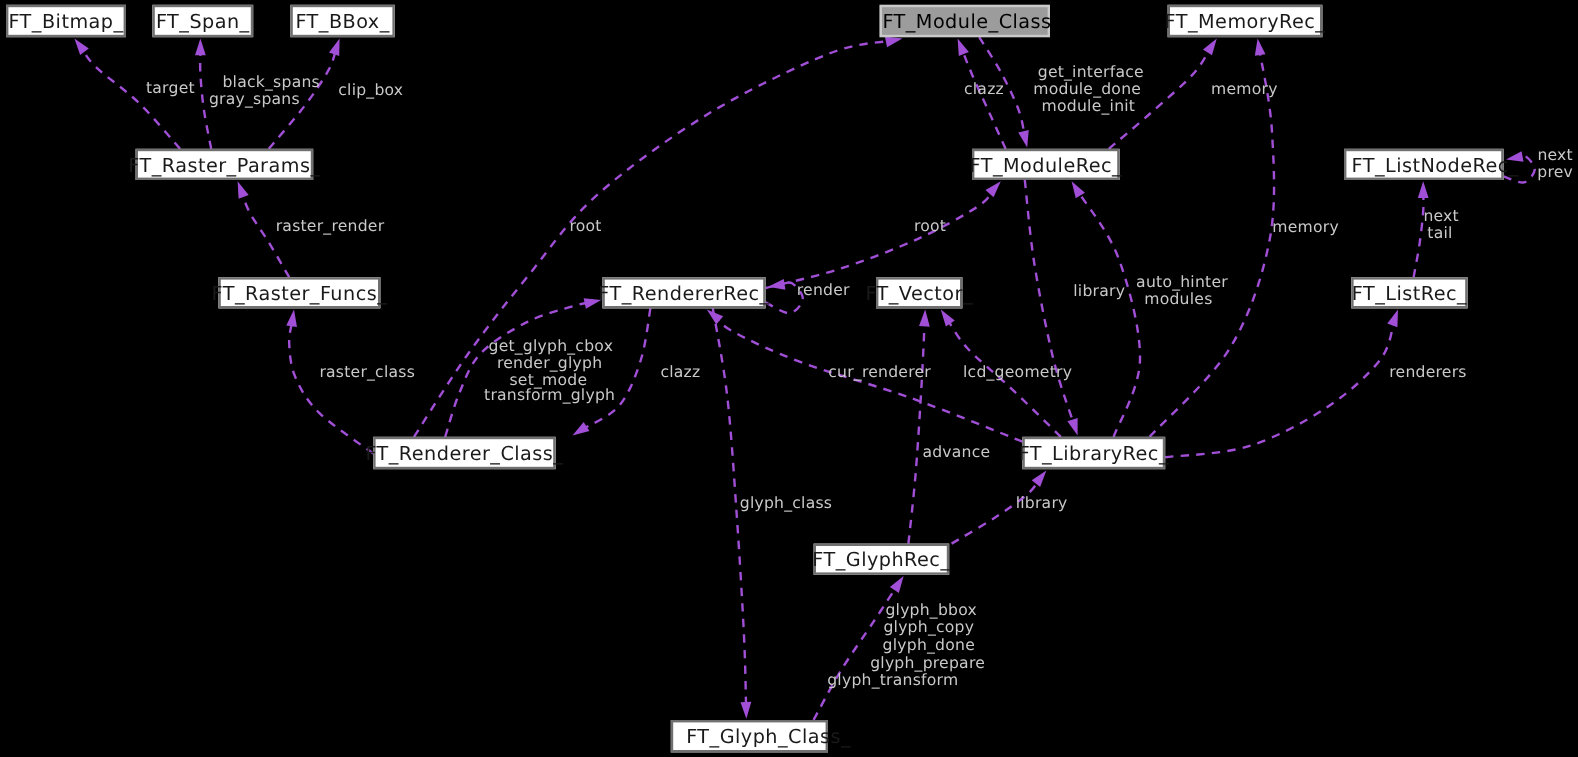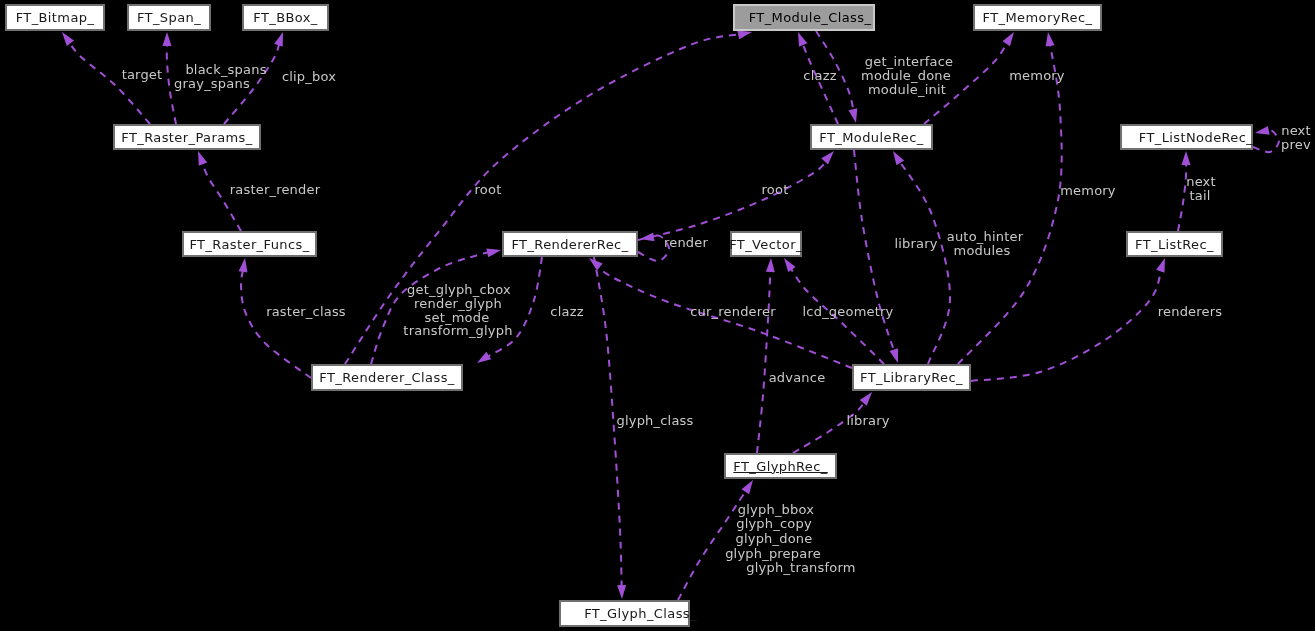--- a/index.html
+++ b/index.html
@@ -21,21 +21,21 @@
   .arrow { fill: var(--edge-color, #a14fd6); stroke: none; }
   .node {
     position: absolute;
     box-sizing: border-box;
     display: flex;
     align-items: center;
     justify-content: center;
     background: var(--node-fill, #fff);
     border: 2px solid var(--node-border, #707070);
     color: var(--node-text, #1a1a1a);
-    font-size: 13px;
+    font-size: 16px;
     letter-spacing: 0.4px;
     white-space: nowrap;
     cursor: pointer;
   }
   .node.highlight {
     background: var(--hl-fill, #9c9c9c);
     border-color: var(--hl-border, #c9c9c9);
     color: #000;
   }
   .edge-label {
@@ -113,21 +113,21 @@
     <div class="node" style="left: 973px; top: 4px; width: 129px; height: 27px;">FT_MemoryRec_</div>
     <div class="node" style="left: 113px; top: 124px; width: 148px; height: 26px;">FT_Raster_Params_</div>
     <div class="node" style="left: 810px; top: 124px; width: 123px; height: 26px;">FT_ModuleRec_</div>
     <div class="node" style="left: 1120px; top: 124px; width: 133px; height: 26px; padding-left: 19px;">FT_ListNodeRec_</div>
     <div class="node" style="left: 182px; top: 231px; width: 135px; height: 26px;">FT_Raster_Funcs_</div>
     <div class="node" style="left: 502px; top: 231px; width: 136px; height: 26px;">FT_RendererRec_</div>
     <div class="node" style="left: 730px; top: 231px; width: 72px; height: 26px;">FT_Vector_</div>
     <div class="node" style="left: 1126px; top: 231px; width: 97px; height: 26px;">FT_ListRec_</div>
     <div class="node" style="left: 311px; top: 364px; width: 152px; height: 27px;">FT_Renderer_Class_</div>
     <div class="node" style="left: 852px; top: 364px; width: 119px; height: 27px;">FT_LibraryRec_</div>
-    <div class="node" style="left: 724px; top: 453px; width: 113px; height: 26px; text-decoration: underline;">FT_GlyphRec_</div>
+    <div class="node" style="left: 678px; top: 453px; width: 113px; height: 26px;">FT_GlyphRec_</div>
     <div class="node" style="left: 559px; top: 600px; width: 131px; height: 27px; padding-left: 32px;">FT_Glyph_Class_</div>
   </div>
 
   <div id="labels">
       <div class="edge-label" style="left: 142px; top: 74px;">target</div>
       <div class="edge-label" style="left: 226px; top: 69px;">black_spans</div>
       <div class="edge-label" style="left: 212px; top: 83px;">gray_spans</div>
       <div class="edge-label" style="left: 309px; top: 76px;">clip_box</div>
       <div class="edge-label" style="left: 275px; top: 189px;">raster_render</div>
       <div class="edge-label" style="left: 306px; top: 311px;">raster_class</div>
@@ -150,20 +150,20 @@
       <div class="edge-label" style="left: 982px; top: 250px;">modules</div>
       <div class="edge-label" style="left: 1088px; top: 190px;">memory</div>
       <div class="edge-label" style="left: 733px; top: 311px;">cur_renderer</div>
       <div class="edge-label" style="left: 848px; top: 311px; text-align: center;">lcd_geometry</div>
       <div class="edge-label" style="left: 797px; top: 377px;">advance</div>
       <div class="edge-label" style="left: 868px; top: 420px;">library</div>
       <div class="edge-label" style="left: 776px; top: 509px;">glyph_bbox</div>
       <div class="edge-label" style="left: 774px; top: 523px;">glyph_copy</div>
       <div class="edge-label" style="left: 774px; top: 538px;">glyph_done</div>
       <div class="edge-label" style="left: 773px; top: 553px;">glyph_prepare</div>
-      <div class="edge-label" style="left: 801px; top: 567px;">glyph_transform</div>
+      <div class="edge-label" style="left: 744px; top: 567px;">glyph_transform</div>
       <div class="edge-label" style="left: 1201px; top: 181px;">next</div>
       <div class="edge-label" style="left: 1200px; top: 195px;">tail</div>
       <div class="edge-label" style="left: 1296px; top: 130px;">next</div>
       <div class="edge-label" style="left: 1296px; top: 144px;">prev</div>
       <div class="edge-label" style="left: 1190px; top: 311px;">renderers</div>
     </div>
 </div>
 
 </body></html>

